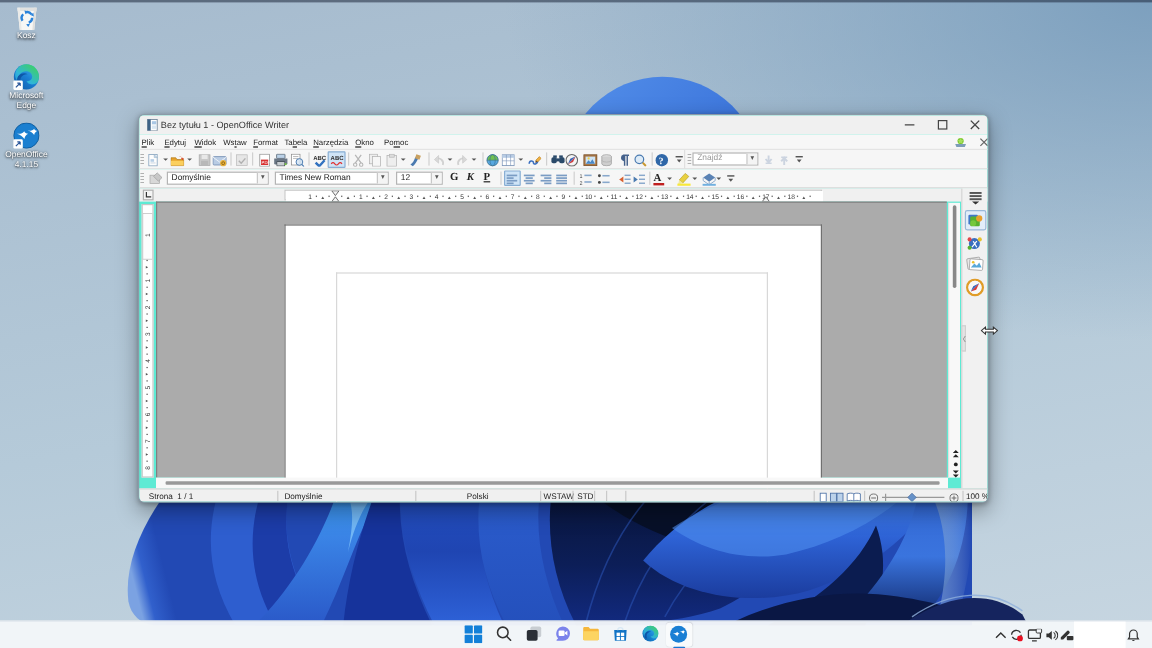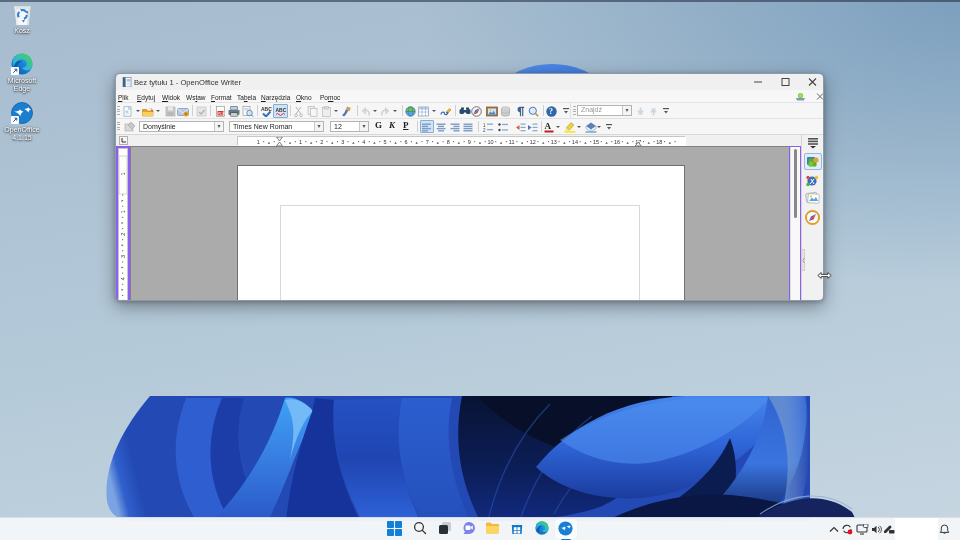--- a/index.html
+++ b/index.html
@@ -4,21 +4,21 @@
 *{margin:0;padding:0;box-sizing:border-box;-webkit-font-smoothing:antialiased}
 html,body{width:960px;height:540px;overflow:hidden}
 body{font-family:"Liberation Sans",sans-serif;position:relative;
 background:radial-gradient(75% 70% at 100% 0%, rgba(122,158,189,.95) 0%, rgba(122,158,189,0) 75%),linear-gradient(170deg, #a6bbce 0%, #b5cad9 55%, #c7d6e1 100%)}
 
 #bloom{position:absolute;left:0;top:0;width:960px;height:540px}
 
 .dicon{position:absolute;text-align:center;color:#fff;font-size:7px;line-height:6.5px;
 text-shadow:0 1px 2px rgba(0,0,0,.75),0 0 2px rgba(0,0,0,.5)}
 
-#win{position:absolute;left:115px;top:73px;width:709px;height:228px;background:#8b5cf6;
+#win{position:absolute;left:115px;top:95px;width:709px;height:324px;background:#5eead4;
 border:1px solid #8b9aa7;border-radius:5px;box-shadow:0 6px 18px rgba(0,0,0,.35),0 1px 4px rgba(0,0,0,.25);font-size:7px;color:#222;overflow:hidden}
 #titlebar{position:absolute;left:0;top:0;width:100%;height:16px;background:#f0f0f0}
 #titlebar .tt{position:absolute;left:18px;top:3.5px;font-size:7.6px;color:#333;white-space:nowrap}
 .capbtn{position:absolute;top:0;width:24px;height:16px;color:#444;text-align:center}
 #menubar{position:absolute;left:0;top:16px;width:100%;height:13px;background:#f7f7f7;border-bottom:1px solid #e4e4e4}
 .menu{position:absolute;top:3.5px;font-size:6.5px;color:#1a1a1a;white-space:nowrap}
 .menu u{text-decoration:underline}
 #tb1{position:absolute;left:0;top:29px;width:100%;height:16px;background:#f6f6f6;border-bottom:1px solid #e2e2e2}
 #tb2{position:absolute;left:0;top:45px;width:100%;height:16px;background:#f6f6f6;border-bottom:1px solid #d8d8d8}
 .sep{position:absolute;top:2px;width:1px;height:11px;background:#d0d0d0}

